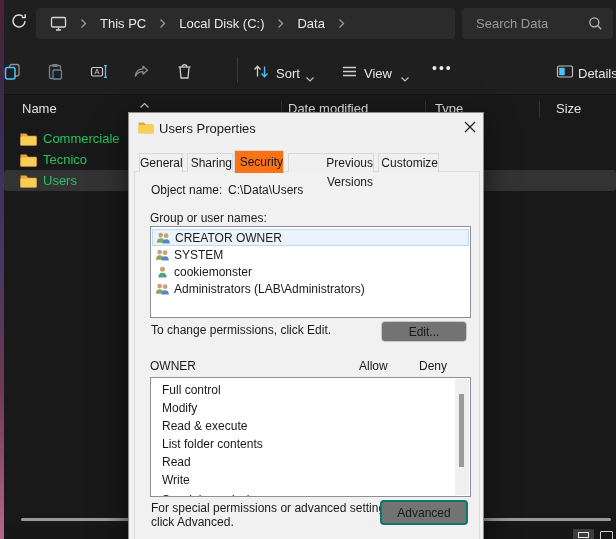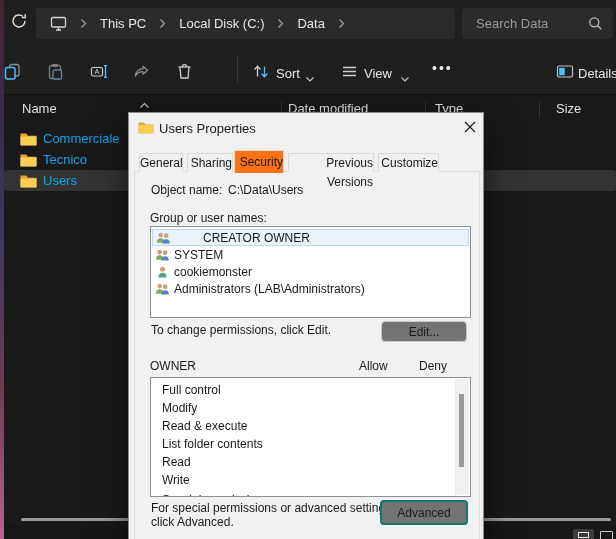--- a/index.html
+++ b/index.html
@@ -29,21 +29,21 @@
   .chev9 { display:inline-flex; }
 
   .tbtn { top:63px; width:17px; height:17px; }
   .tlabel { top:66px; color:#e8e8e8; font-size:13px; }
   .tsep { left:237px; top:57px; width:1px; height:26px; background:#3a3a3a; }
   .dots { top:60px; color:#e8e8e8; font-size:14px; letter-spacing:2px; }
 
   .colhdr { top:101px; color:#e2e2e2; font-size:13px; }
   .coldiv { top:101px; width:1px; height:17px; background:#333333; }
   .filerow { left:4px; width:612px; height:21px; display:flex; align-items:center; }
-  .filerow .flabel { color:#0ea5e9; font-size:13px; margin-left:6px; }
+  .filerow .flabel { color:#22c55e; font-size:13px; margin-left:6px; }
   .filerow .ficon { margin-left:16px; display:inline-flex; }
   .row-selected { background:#333333; border-radius:3px; }
 
   .hscroll { left:21px; top:518px; width:590px; height:3px; background:#9a9a9a; border-radius:2px; }
   .statusbar { left:4px; top:525px; width:612px; height:14px; background:#171717; }
   .viewtog1 { left:573px; top:529px; width:21px; height:12px; background:#3d3d3d; border-radius:2px;
     display:flex; align-items:center; justify-content:center; }
   .viewtog1 span { width:11px; height:6px; border:1px solid #e6e6e6; display:block; }
   .viewtog2 { left:600px; top:531px; width:13px; height:10px; border:1px solid #cfcfcf; border-radius:1px; }
 
@@ -267,21 +267,21 @@
   <div class="abs tab tab-active" style="left:105px;width:50px;">Security</div>
   <div class="abs tab" style="left:159px;width:86px;">Previous Versions</div>
   <div class="abs tab" style="left:249px;width:61px;">Customize</div>
   <div class="abs pagebox"></div>
 
   <div class="abs dtext" style="left:22px;top:70px;">Object name:</div>
   <div class="abs dtext" style="left:99px;top:70px;">C:\Data\Users</div>
 
   <div class="abs dtext" style="left:21px;top:98px;">Group or user names:</div>
   <div class="abs listbox" style="left:21px;top:113px;width:321px;height:92px;">
-    <div class="grow grow-selected" style="top:2px;gap:28px;">
+    <div class="grow grow-selected" style="top:2px;">
       <span class="gicon">
         <svg width="15" height="14" viewBox="0 0 16 15">
             <circle cx="5" cy="4.4" r="2.5" fill="#c9a179"></circle>
             <path d="M1 12.5 q0-4.6 4-4.6 t4 4.6z" fill="#85a861"></path>
             <circle cx="10.8" cy="5" r="2.5" fill="#c9a179"></circle>
             <path d="M6.8 13.4 q0-4.6 4-4.6 t4 4.6z" fill="#5b82c2"></path>
           </svg>
       </span>
       <span class="gname">CREATOR OWNER</span>
     </div>

